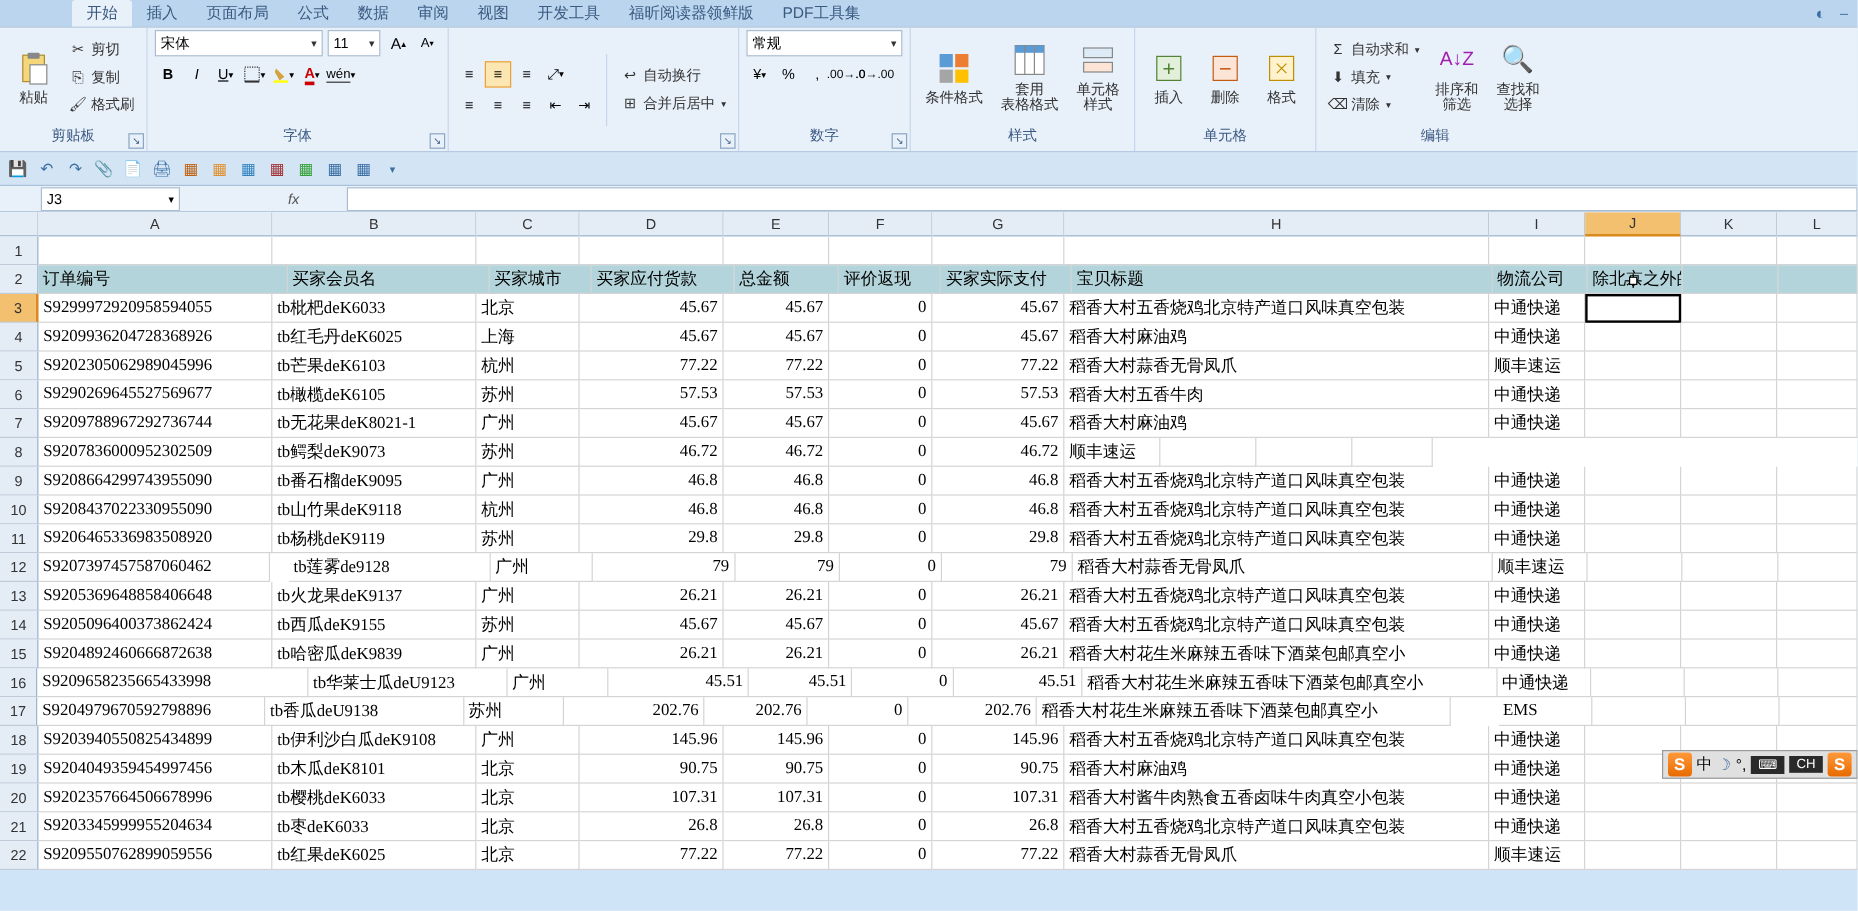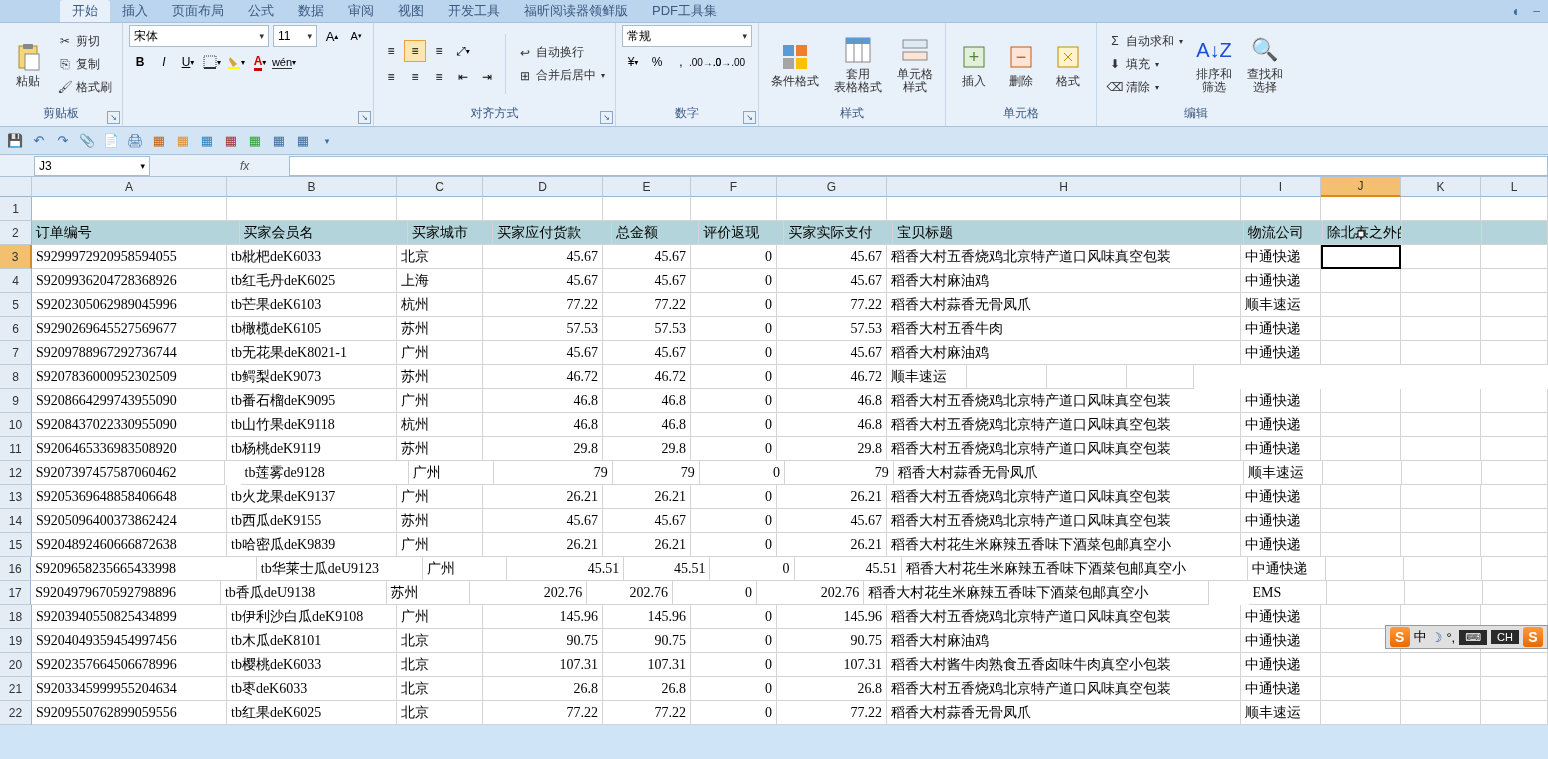--- a/index.html
+++ b/index.html
@@ -166,20 +166,21 @@
         <div class="ib">
             <span style="color:#c00;font-weight:bold;border-bottom:3px solid #c00">A</span>
             <span style="font-size:8px">▾</span>
           </div>
         <div class="ib" style="font-size:11px">
             <span style="border-bottom:1px solid #333">wén</span>
             <span style="font-size:8px">▾</span>
           </div>
       </div>
     </div>
+    <div class="ribbon-group-label">字体</div>
     <div class="dialog-launcher">↘</div>
   </div>
 
   <div class="ribbon-group">
     <div class="ribbon-body">
       <div style="display:flex;flex-direction:column;gap:4px">
         <div class="btn-row">
           <div class="ib">≡</div>
           <div class="ib active">≡</div>
           <div class="ib">≡</div>
@@ -199,21 +200,20 @@
             <span class="ic">↩</span>
             <span>自动换行</span>
           </div>
         <div class="small-btn">
             <span class="ic">⊞</span>
             <span>合并后居中</span>
             <span style="font-size:8px;margin-left:2px">▾</span>
           </div>
       </div>
     </div>
-    <div class="ribbon-group-label">对齐方式</div>
     <div class="dialog-launcher">↘</div>
   </div>
 
   <div class="ribbon-group">
     <div class="ribbon-body" style="flex-direction:column;align-items:flex-start;gap:4px">
       <div class="combo" style="width:130px">
           <span>常规</span>
           <span class="dd">▾</span>
         </div>
       <div class="btn-row">
@@ -313,21 +313,21 @@
             <span>填充</span>
             <span style="font-size:8px;margin-left:2px">▾</span>
           </div>
         <div class="small-btn">
             <span class="ic">⌫</span>
             <span>清除</span>
             <span style="font-size:8px;margin-left:2px">▾</span>
           </div>
       </div>
       <div class="big-btn">
-          <span class="icon" style="font-size:20px;color:#1d4ed8">A↓Z</span>
+          <span class="icon" style="font-size:16px;color:#a21caf">A↓Z</span>
           <span class="lbl">排序和
 筛选</span>
         </div>
       <div class="big-btn">
           <span class="icon" style="font-size:22px">🔍</span>
           <span class="lbl">查找和
 选择</span>
         </div>
     </div>
     <div class="ribbon-group-label">编辑</div>

